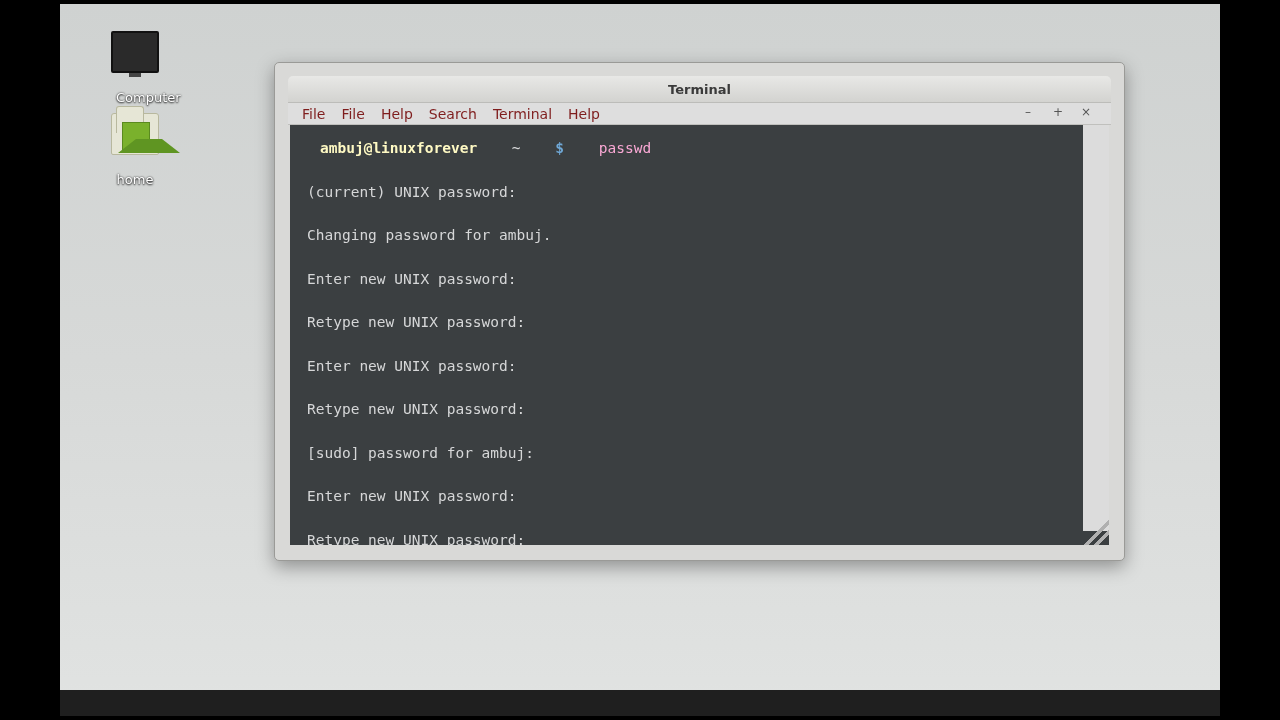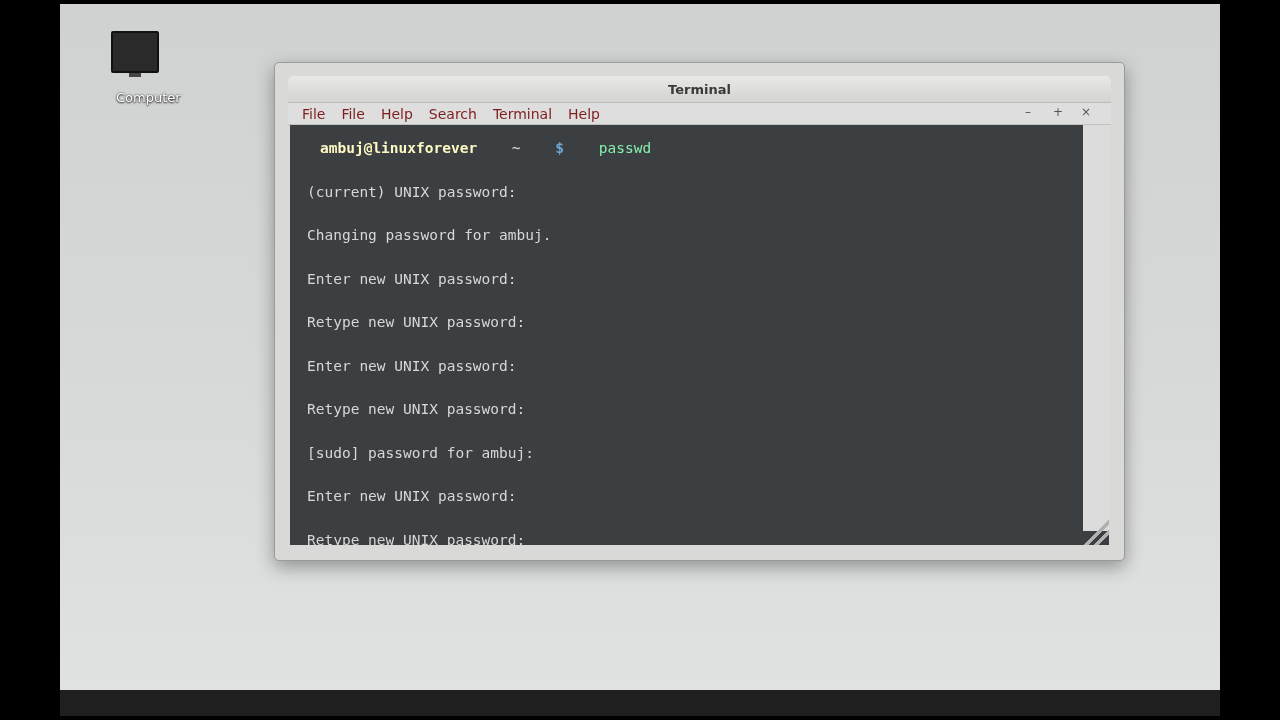--- a/index.html
+++ b/index.html
@@ -101,21 +101,21 @@
     font-family: "DejaVu Sans Mono", Menlo, Consolas, monospace;
     font-size: 14.5px; line-height: 17.5px;
     color: #d6d7d8;
     position: relative;
     overflow: hidden;
   }
   .term-line { white-space: pre; }
   .prompt-user { color: #fef9c3; font-weight: bold; }
   .prompt-path { color: #d6d7d8; }
   .prompt-dollar { color: #6fa8d6; font-weight: bold; }
-  .cmd { color: #86efac; }
+  .cmd { color: #f9a8d4; }
   .term-scrollbar {
     position: absolute; right: 0; top: 0; bottom: 14px; width: 10px;
     background: #dcdcdc;
   }
   .term-resize {
     position: absolute; right: 0; bottom: 0; width: 14px; height: 14px;
     background: linear-gradient(135deg, transparent 0 50%, #b0b0b0 50% 60%, transparent 60% 70%, #b0b0b0 70% 80%, transparent 80%);
     cursor: nwse-resize;
   }
 
@@ -133,20 +133,28 @@
 <div class="letterbox-top"></div>
 <div class="letterbox-bottom"></div>
 
 <div class="desktop">
 
   <div class="desktop-icon icon-computer" style="left:30px; top:14px;">
     <div class="glyph"></div>
     <div class="label">Computer</div>
   </div>
 
+  <div class="desktop-icon icon-home" style="left:30px; top:96px;">
+    <div class="glyph">
+      <div class="tab"></div>
+      <div class="house"></div>
+      <div class="roof"></div>
+    </div>
+    <div class="label">home</div>
+  </div>
 
   <div class="window">
     <div class="titlebar">
       <span class="title">Terminal</span>
       <div class="win-controls">
         <div class="win-btn">–</div>
         <div class="win-btn">+</div>
         <div class="win-btn">×</div>
       </div>
     </div>

